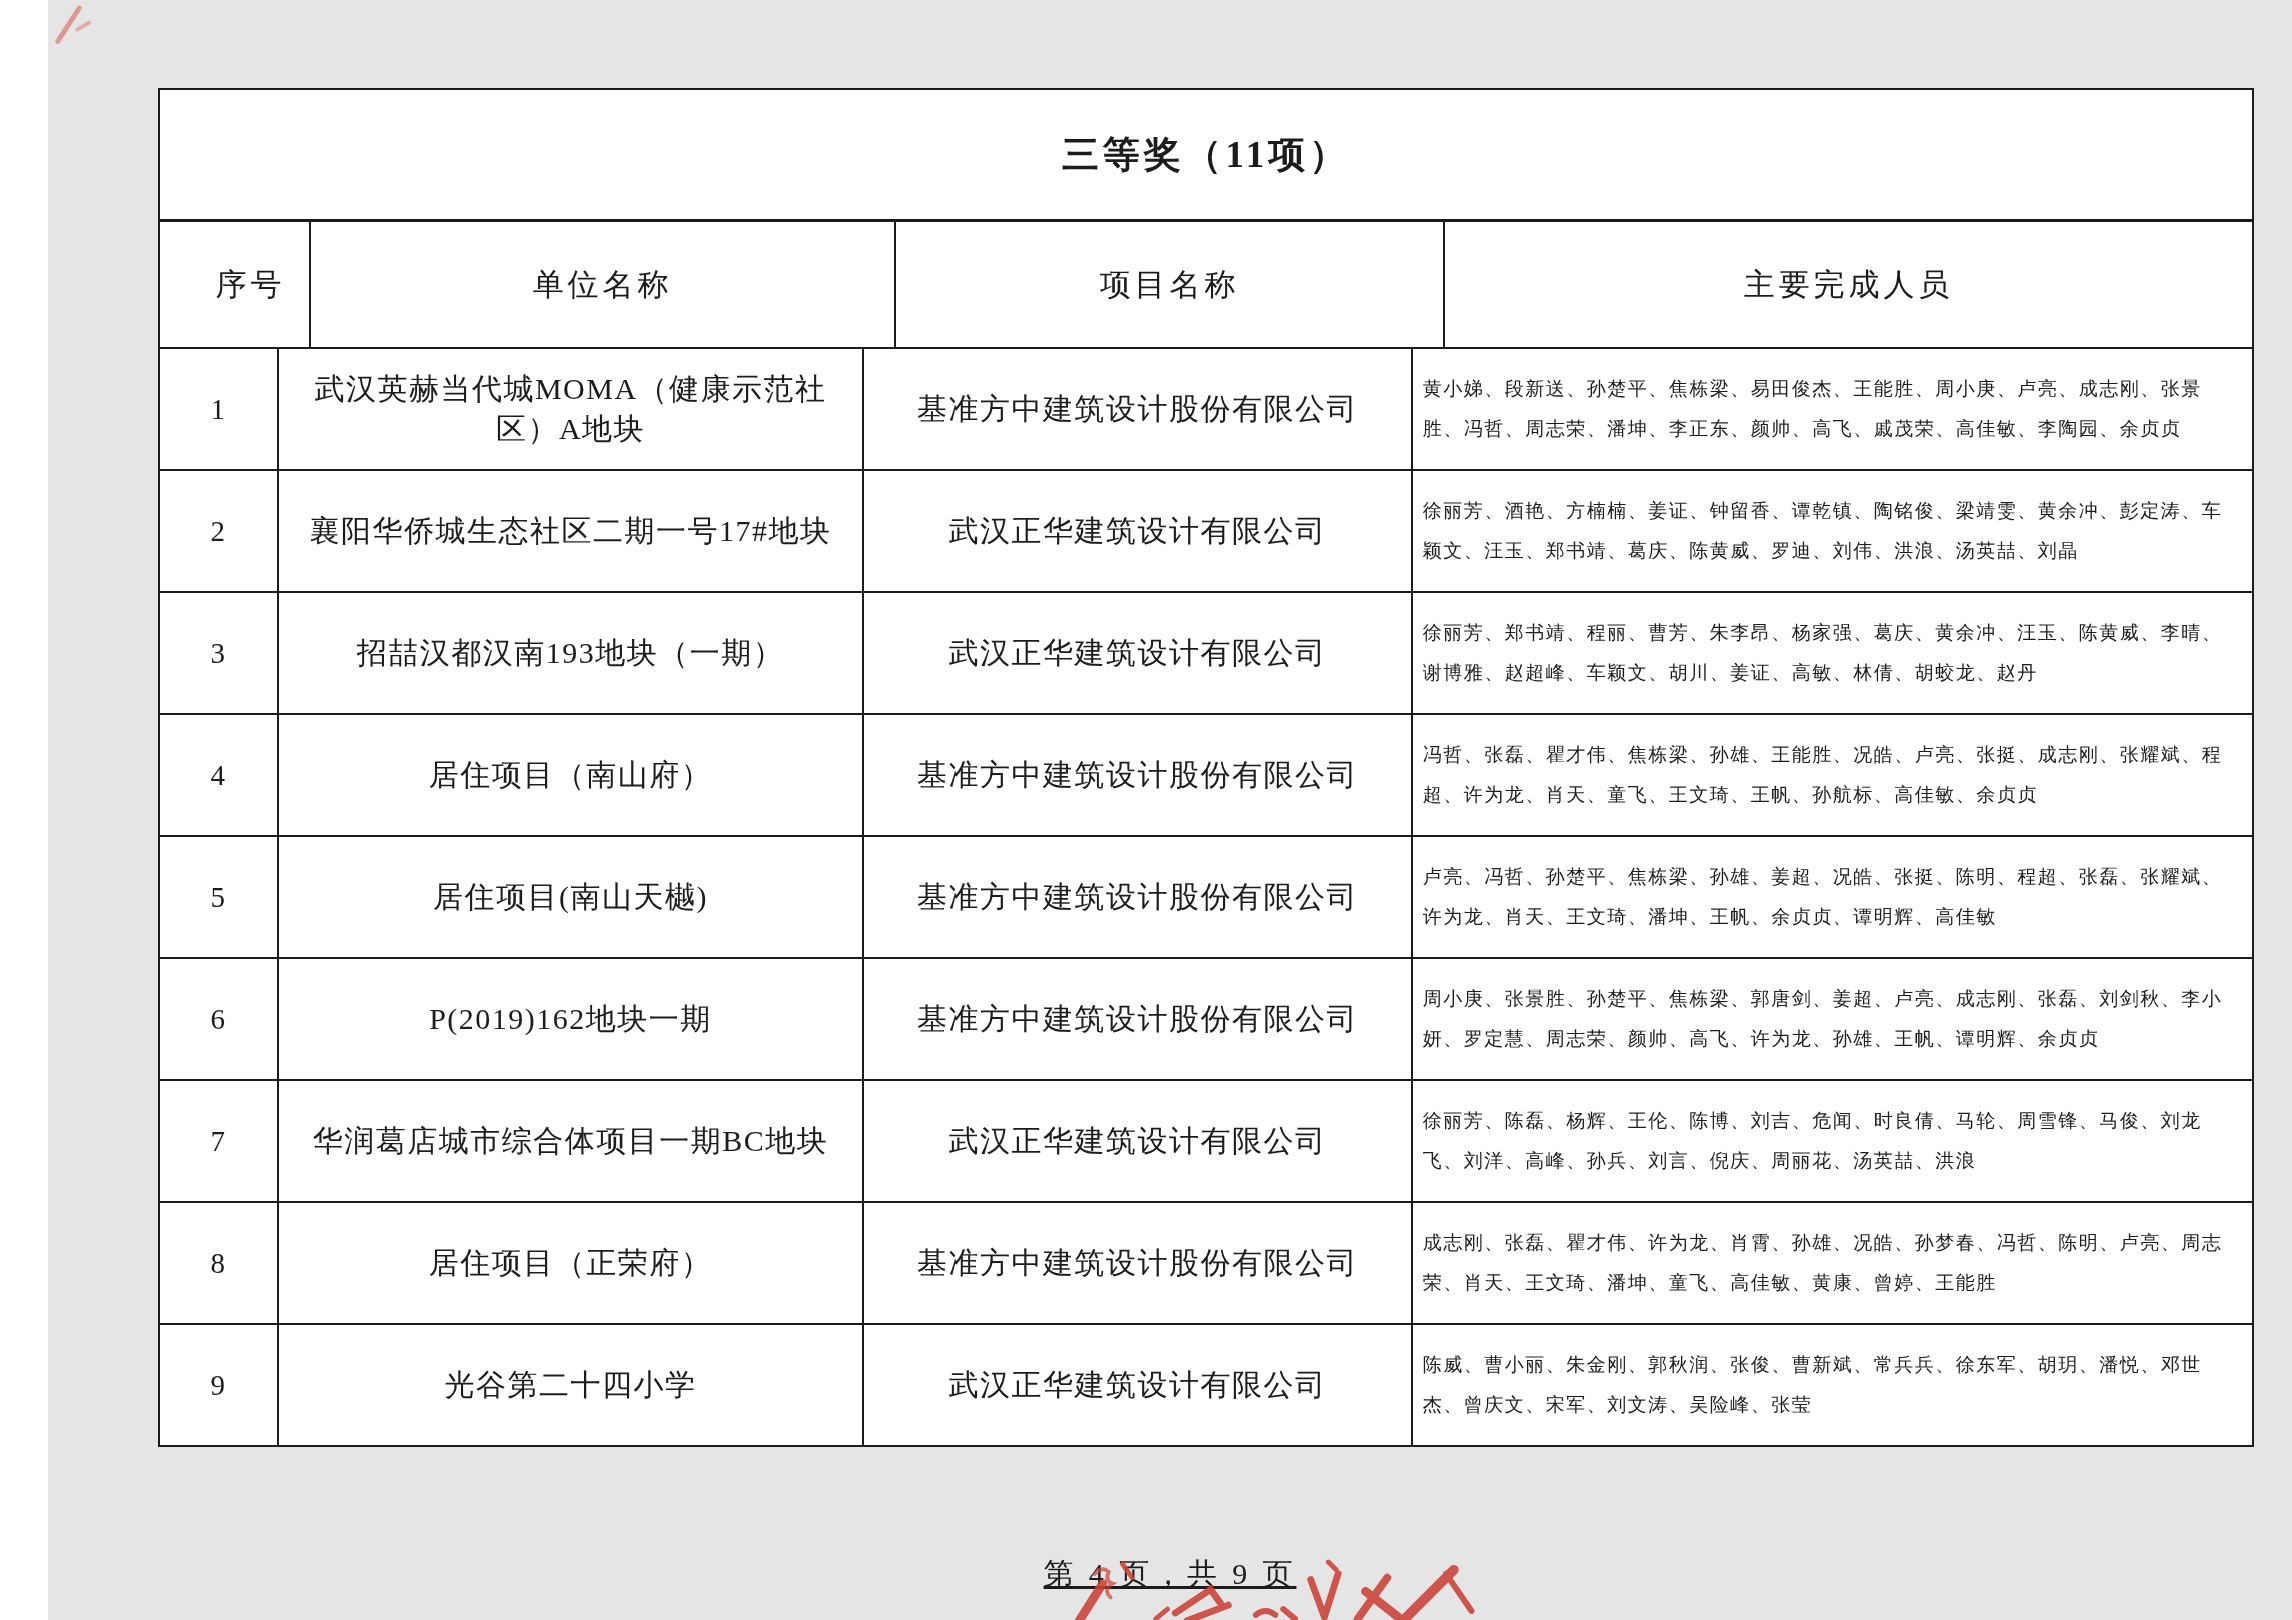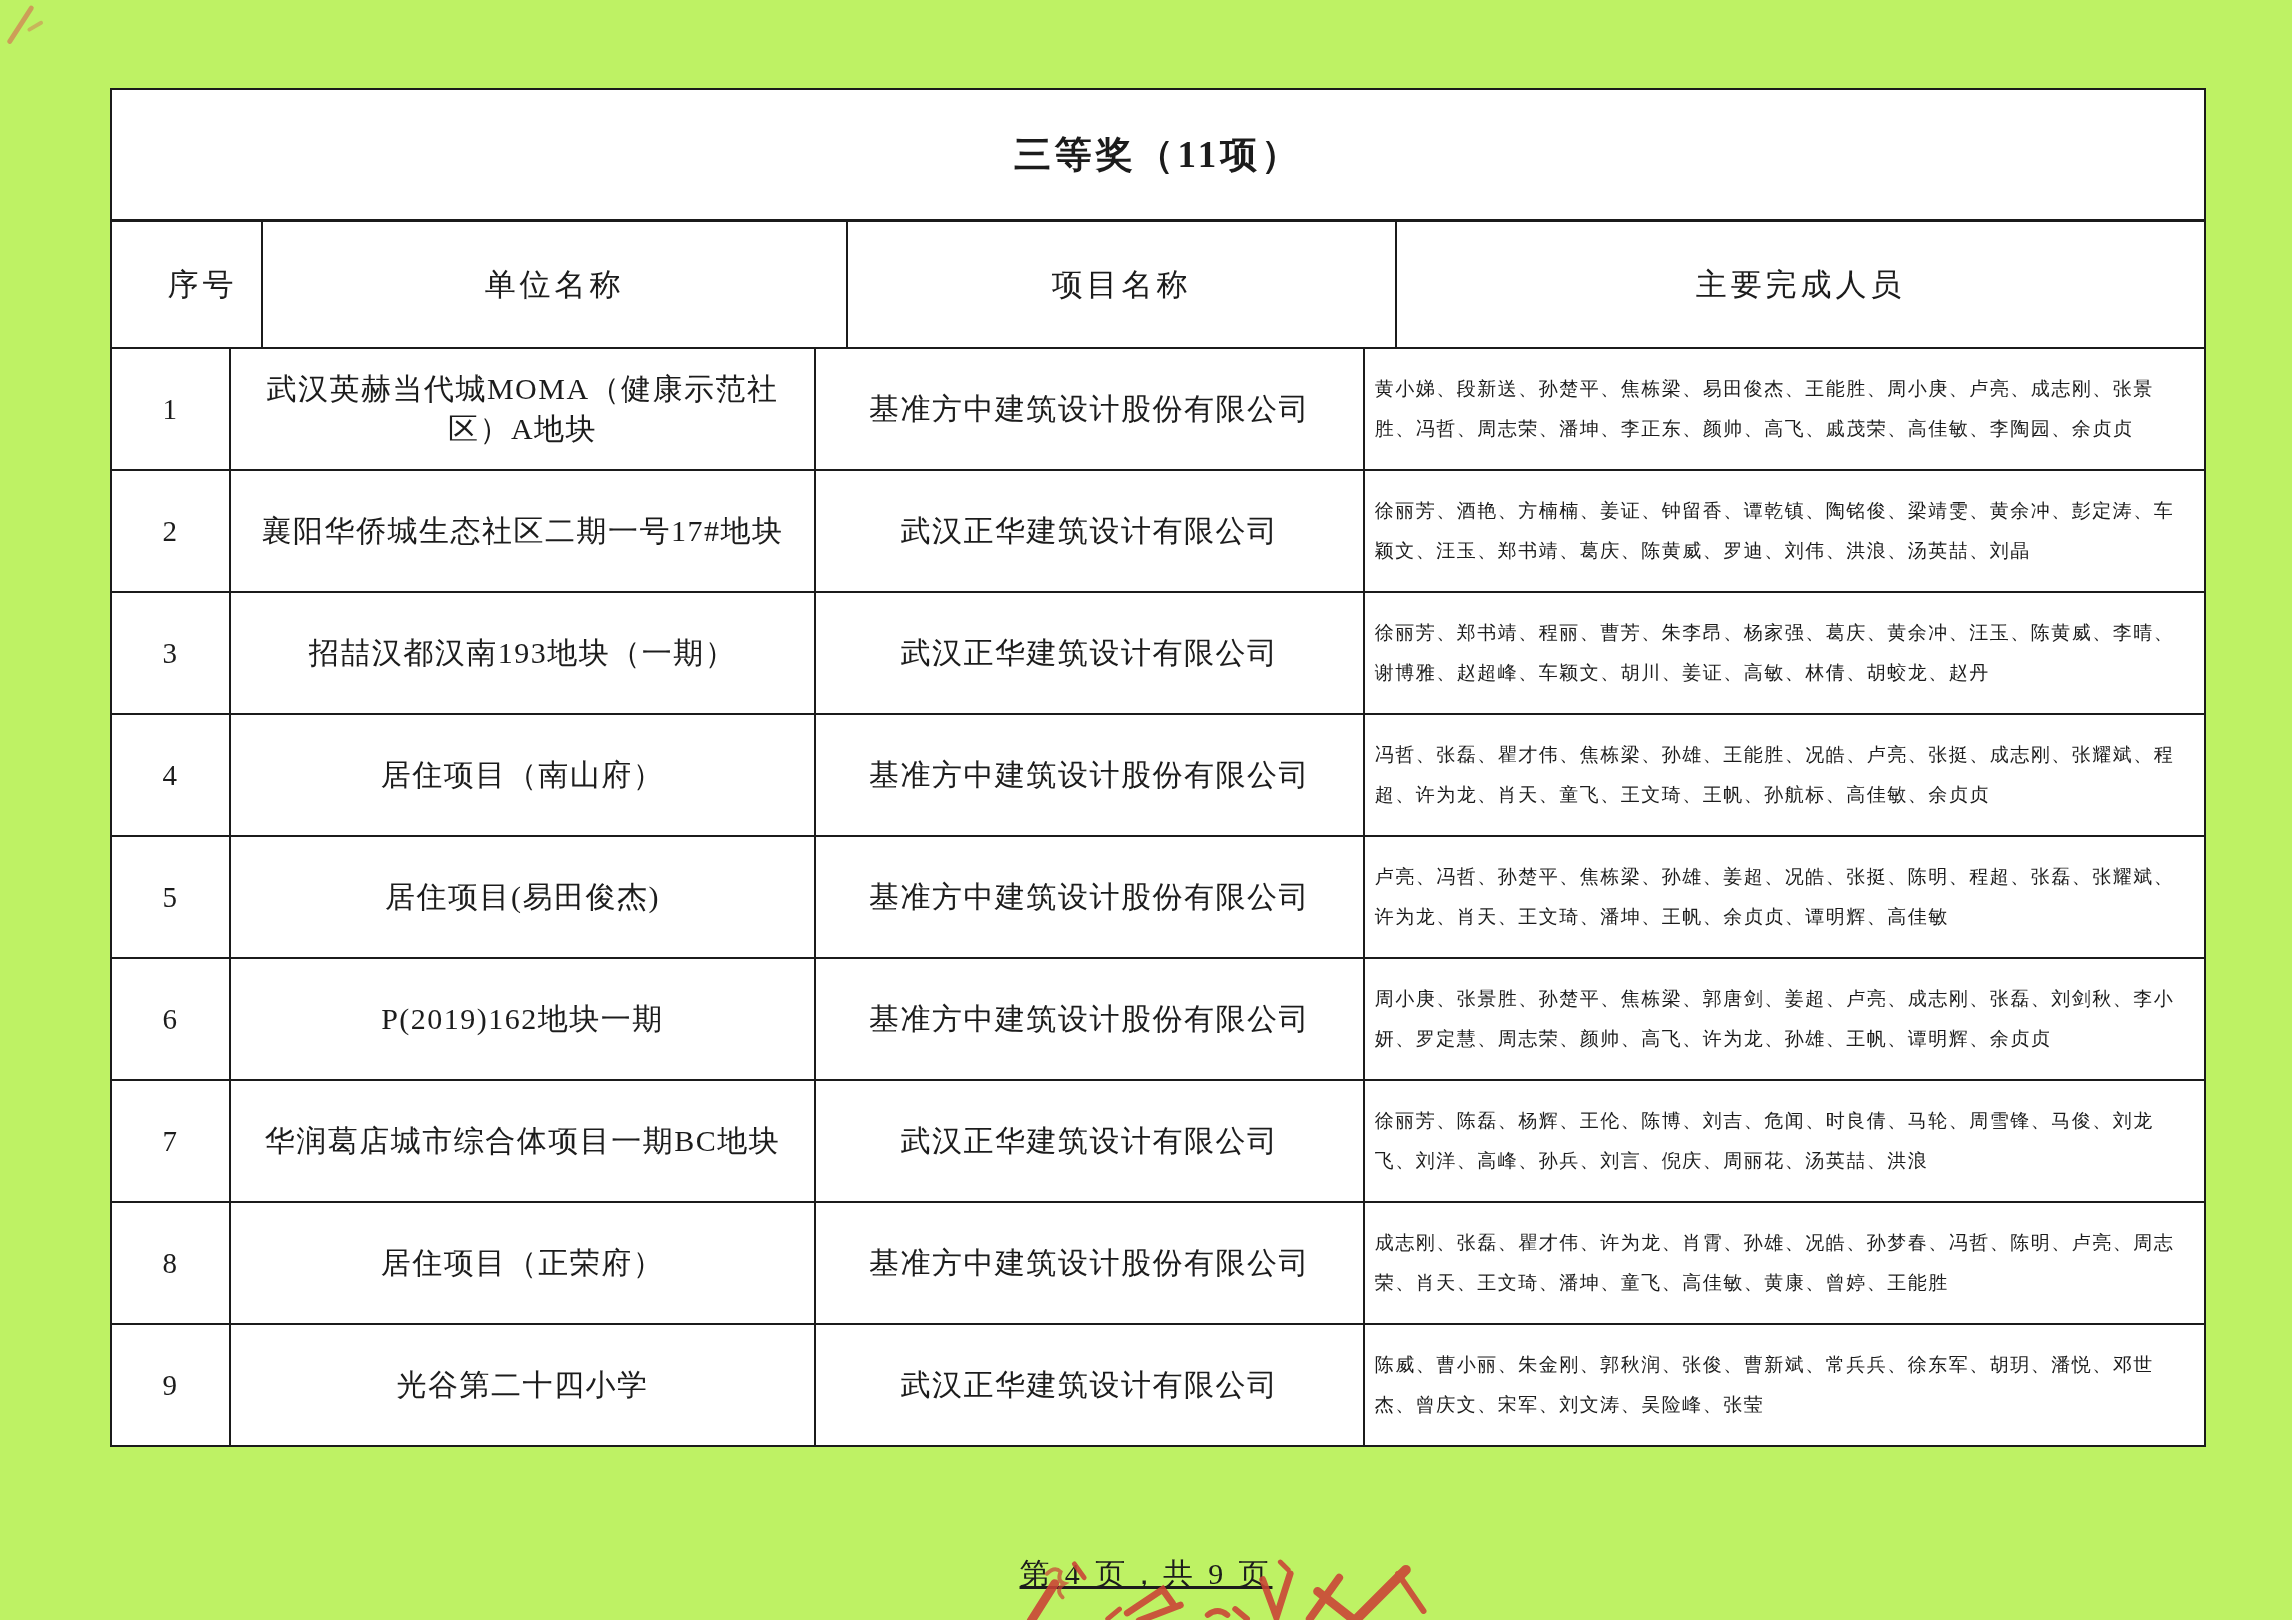--- a/index.html
+++ b/index.html
@@ -8,21 +8,22 @@
     width: 2293px;
     height: 1620px;
     overflow: hidden;
     background: #ffffff;
     font-family: "Liberation Serif", "DejaVu Serif", serif;
     color: #1c1c1c;
   }
   .page {
     position: absolute;
     inset: 0;
-    background: #bef264;
+    background: #e5e5e5;
+    margin-left: 48px;
   }
   
   .award-table {
     position: absolute;
     left: 110px;
     top: 88px;
     width: 2096px;
     box-sizing: border-box;
     border: 2.9px solid #1b1b1b;
     background: #fff;
@@ -149,21 +150,21 @@
           <div class="cell personnel">徐丽芳、郑书靖、程丽、曹芳、朱李昂、杨家强、葛庆、黄余冲、汪玉、陈黄威、李晴、谢博雅、赵超峰、车颖文、胡川、姜证、高敏、林倩、胡蛟龙、赵丹</div>
         </div>
         <div class="row">
           <div class="cell no">4</div>
           <div class="cell project">居住项目（南山府）</div>
           <div class="cell unit">基准方中建筑设计股份有限公司</div>
           <div class="cell personnel">冯哲、张磊、瞿才伟、焦栋梁、孙雄、王能胜、况皓、卢亮、张挺、成志刚、张耀斌、程超、许为龙、肖天、童飞、王文琦、王帆、孙航标、高佳敏、余贞贞</div>
         </div>
         <div class="row">
           <div class="cell no">5</div>
-          <div class="cell project">居住项目(易田俊杰)</div>
+          <div class="cell project">居住项目(南山天樾)</div>
           <div class="cell unit">基准方中建筑设计股份有限公司</div>
           <div class="cell personnel">卢亮、冯哲、孙楚平、焦栋梁、孙雄、姜超、况皓、张挺、陈明、程超、张磊、张耀斌、许为龙、肖天、王文琦、潘坤、王帆、余贞贞、谭明辉、高佳敏</div>
         </div>
         <div class="row">
           <div class="cell no">6</div>
           <div class="cell project">P(2019)162地块一期</div>
           <div class="cell unit">基准方中建筑设计股份有限公司</div>
           <div class="cell personnel">周小庚、张景胜、孙楚平、焦栋梁、郭唐剑、姜超、卢亮、成志刚、张磊、刘剑秋、李小妍、罗定慧、周志荣、颜帅、高飞、许为龙、孙雄、王帆、谭明辉、余贞贞</div>
         </div>
         <div class="row">

